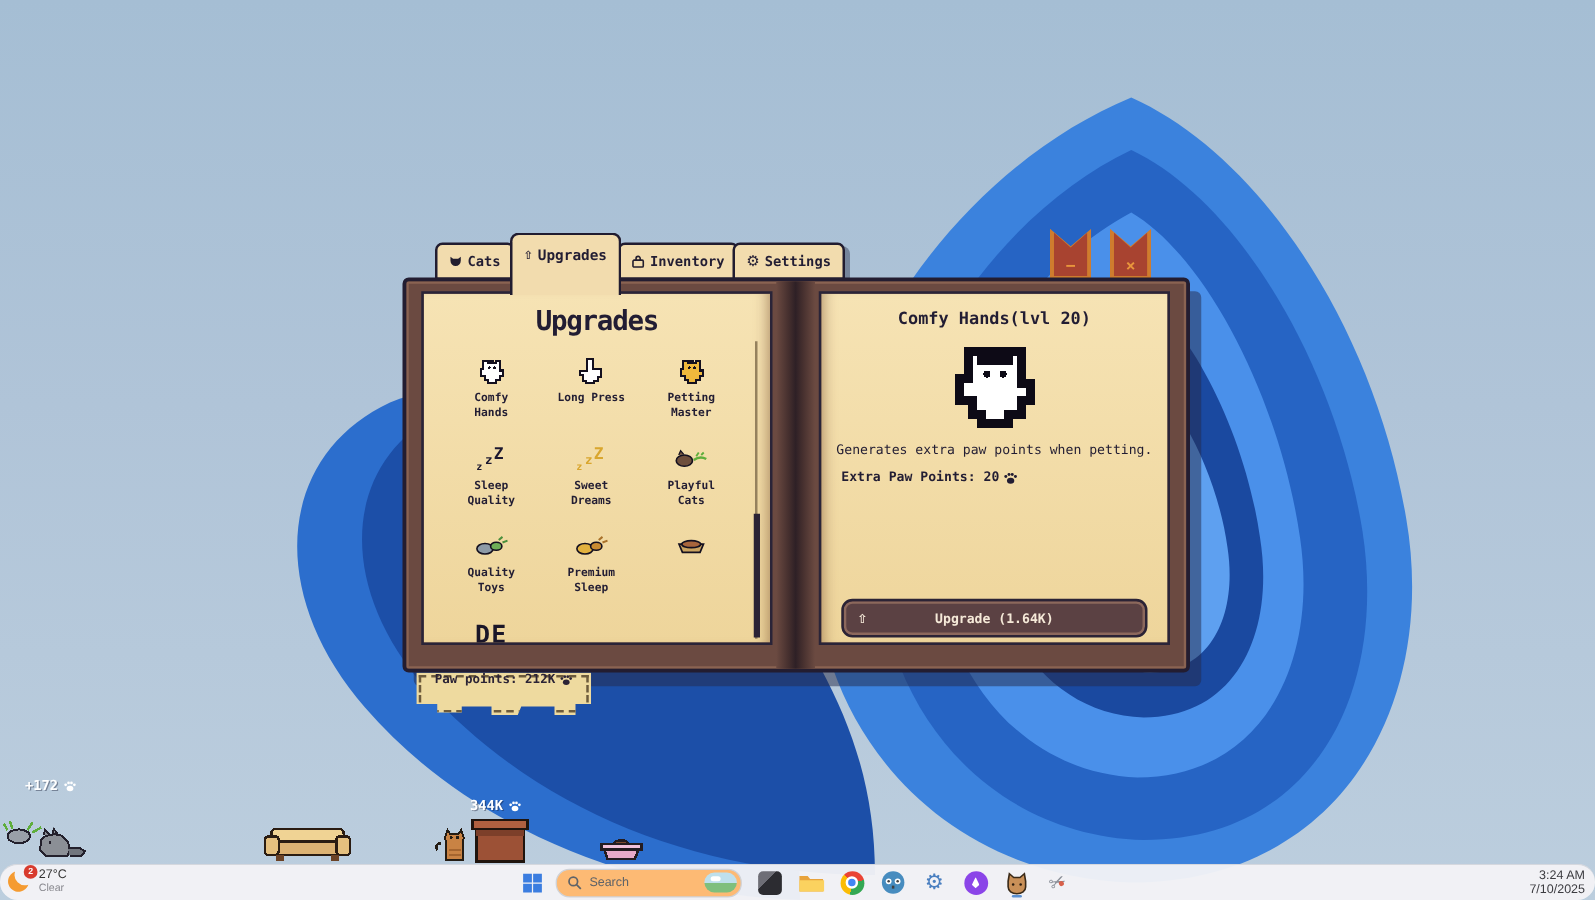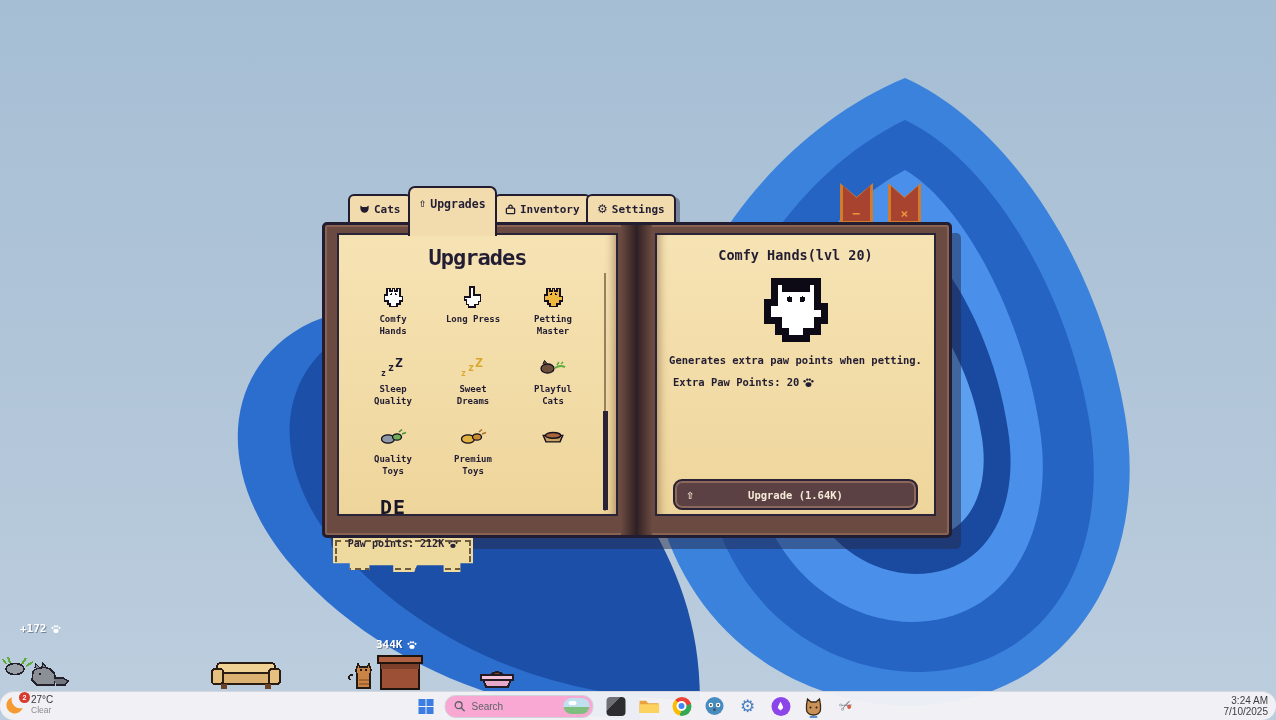--- a/index.html
+++ b/index.html
@@ -33,21 +33,21 @@
   .items{position:absolute;left:14px;top:46px;width:240px;display:grid;grid-template-columns:repeat(3,80px);}
   .item{height:70px;display:flex;flex-direction:column;align-items:center;cursor:pointer;}
   .item .ic{height:32px;display:flex;align-items:center;justify-content:center;}
   .item .lbl{font-size:9px;line-height:12px;font-weight:bold;color:#221d33;text-align:center;width:58px;}
   .de-text{font-size:20px;font-weight:bold;color:#1a1628;letter-spacing:1px;align-self:center;margin-top:4px;}
   .scroll-track{position:absolute;right:10px;top:38px;width:2px;height:238px;background:#95815d;}
   .scroll-thumb{position:absolute;right:8px;top:176px;width:5px;height:99px;background:#2b2335;cursor:pointer;}
 
   .rp-title{position:absolute;top:12px;left:0;width:100%;text-align:center;font-size:13.5px;font-weight:bold;color:#221d33;}
   .rp-glove{position:absolute;top:32px;left:50%;transform:translateX(-50%);}
-  .rp-desc{position:absolute;top:119px;left:0;width:100%;text-align:center;font-size:10.5px;font-weight:bold;color:#221d33;}
+  .rp-desc{position:absolute;top:119px;left:0;width:100%;text-align:center;font-size:10.5px;font-weight:normal;color:#221d33;}
   .rp-stat{position:absolute;top:141px;left:16px;font-size:10.5px;font-weight:bold;color:#221d33;display:flex;align-items:center;gap:4px;}
   .upgrade-btn{position:absolute;left:16px;right:16px;top:244px;height:27px;background:#5b4143;
     border:2px solid #2b2335;border-radius:9px;box-shadow:inset 0 0 0 2px #8c685c;
     color:#f5e9d8;font-size:10.5px;font-weight:bold;display:flex;align-items:center;justify-content:center;cursor:pointer;}
   .upgrade-btn .arr{position:absolute;left:11px;font-size:13px;}
 
   
   .bm{position:absolute;top:183px;width:33px;height:41px;z-index:15;cursor:pointer;}
   .bm .outer,.bm .inner{position:absolute;clip-path:polygon(0 0,50% 34%,100% 0,100% 100%,0 100%);}
   .bm .outer{inset:0;background:#cf7c2e;}
@@ -73,21 +73,21 @@
   .weather{position:absolute;left:6px;top:2px;display:flex;gap:5px;align-items:center;cursor:pointer;}
   .weather .wicon{position:relative;width:20px;height:20px;}
   .weather .badge{position:absolute;top:-3px;right:-4px;width:11px;height:11px;border-radius:50%;background:#d83b2e;
     color:#fff;font-size:7px;font-weight:bold;display:flex;align-items:center;justify-content:center;}
   .weather .wtxt{display:flex;flex-direction:column;line-height:11px;}
   .weather .temp{font-size:10px;color:#333;}
   .weather .cond{font-size:8.5px;color:#8a8a90;}
   .tb-center{position:absolute;left:50%;top:0;height:28px;transform:translateX(-50%);display:flex;align-items:center;gap:11px;}
   .win-logo{width:15px;height:15px;display:grid;grid-template-columns:7px 7px;grid-template-rows:7px 7px;gap:1px;cursor:pointer;}
   .win-logo div{background:#3b7de0;}
-  .search-pill{width:136px;height:21px;background:#f9a8d4;border:1px solid #cfd2d8;border-radius:11px;
+  .search-pill{width:136px;height:21px;background:#fdba74;border:1px solid #cfd2d8;border-radius:11px;
     display:flex;align-items:center;gap:6px;padding:0 3px 0 8px;cursor:text;}
   .search-pill .stxt{font-size:10px;color:#5f6368;flex:1;}
   .sthumb{width:26px;height:16px;border-radius:8px;overflow:hidden;position:relative;
     background:linear-gradient(180deg,#bfe0ec 0 55%,#7fbf7d 55% 100%);}
   .sthumb::after{content:"";position:absolute;top:3px;left:5px;width:8px;height:4px;border-radius:3px;background:#fff;}
   .tb-icon{width:22px;height:24px;display:flex;align-items:center;justify-content:center;cursor:pointer;position:relative;}
   .dark-app{width:19px;height:19px;border-radius:4px;background:linear-gradient(135deg,#6e6e76 0 38%,#2c2c31 38% 100%);}
   .chrome{width:19px;height:19px;border-radius:50%;background:conic-gradient(from -45deg,#ea4335 0 33%,#34a853 33% 66%,#fbbc05 66% 100%);position:relative;}
   .chrome::after{content:"";position:absolute;inset:4.5px;border-radius:50%;background:#4285f4;border:2px solid #fff;}
   .gear-app{font-size:17px;color:#4a7fc0;line-height:1;font-family:"DejaVu Sans",sans-serif;}
@@ -239,21 +239,21 @@
         </div>
 
         <div class="item">
           <span class="ic">
             <svg width="30" height="20" viewBox="0 0 30 18">
                 <ellipse cx="10" cy="11" rx="6.5" ry="4.2" fill="#e2b13e" stroke="#14101f" stroke-width="1.3"></ellipse>
                 <ellipse cx="19" cy="9" rx="4.5" ry="3.2" fill="#c98b32" stroke="#14101f" stroke-width="1.3"></ellipse>
                 <path d="M21 4l3-2.5M24 6l4-1.5" stroke="#a8712a" stroke-width="1.6"></path>
               </svg>
           </span>
-          <span class="lbl">Premium Toys</span>
+          <span class="lbl">Premium Sleep</span>
         </div>
 
         <div class="item">
           <span class="ic">
             <svg width="26" height="14" viewBox="0 0 24 12">
                 <path d="M3 4.5h18l-2.5 6H5.5z" fill="#caa35f" stroke="#14101f" stroke-width="1.3"></path>
                 <ellipse cx="12" cy="4.5" rx="7" ry="2.6" fill="#a8653c" stroke="#14101f" stroke-width="1.3"></ellipse>
               </svg>
           </span>
         </div>

